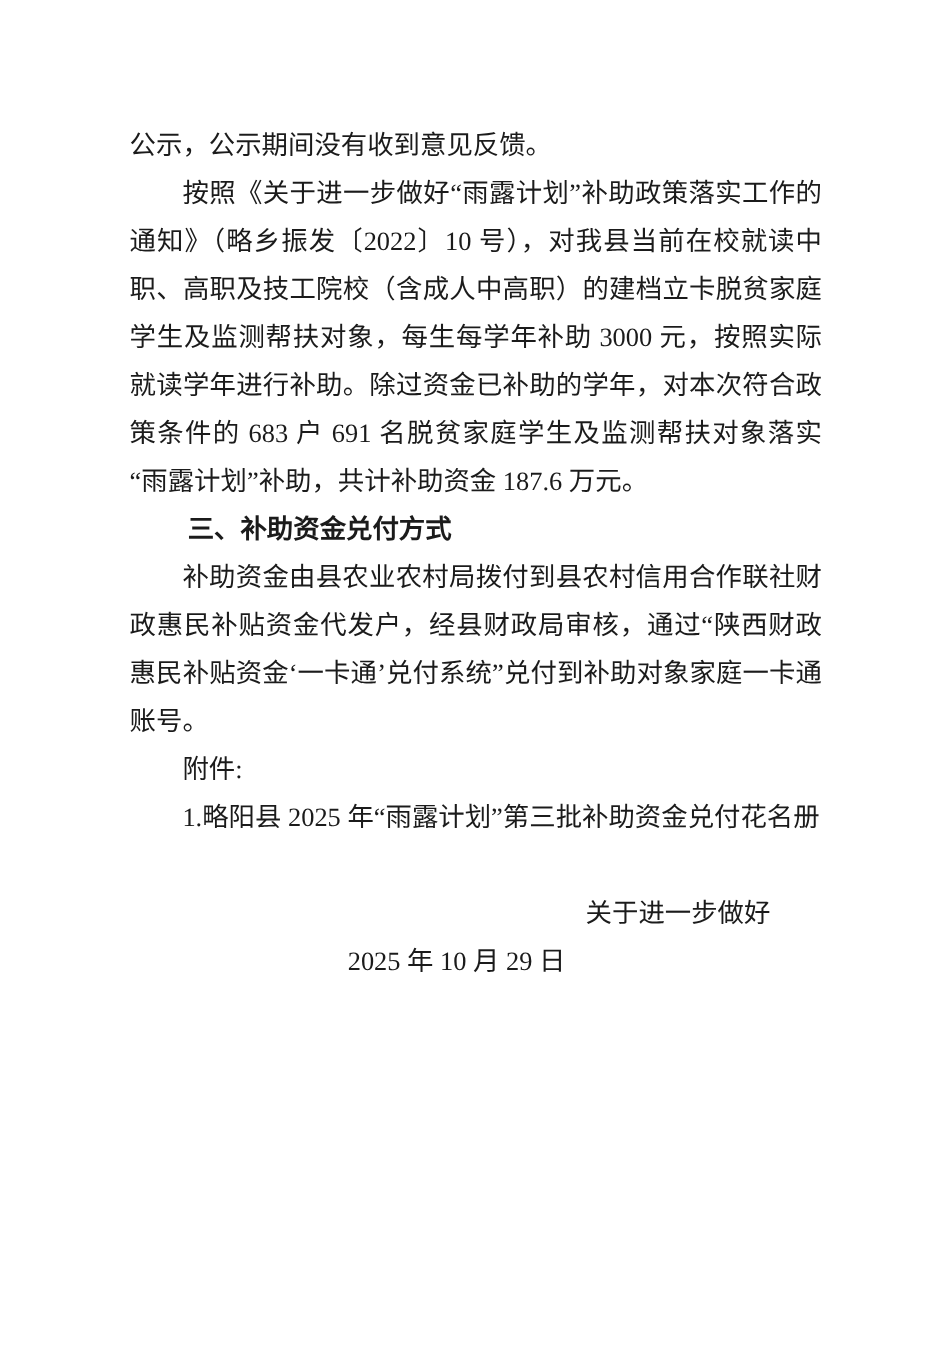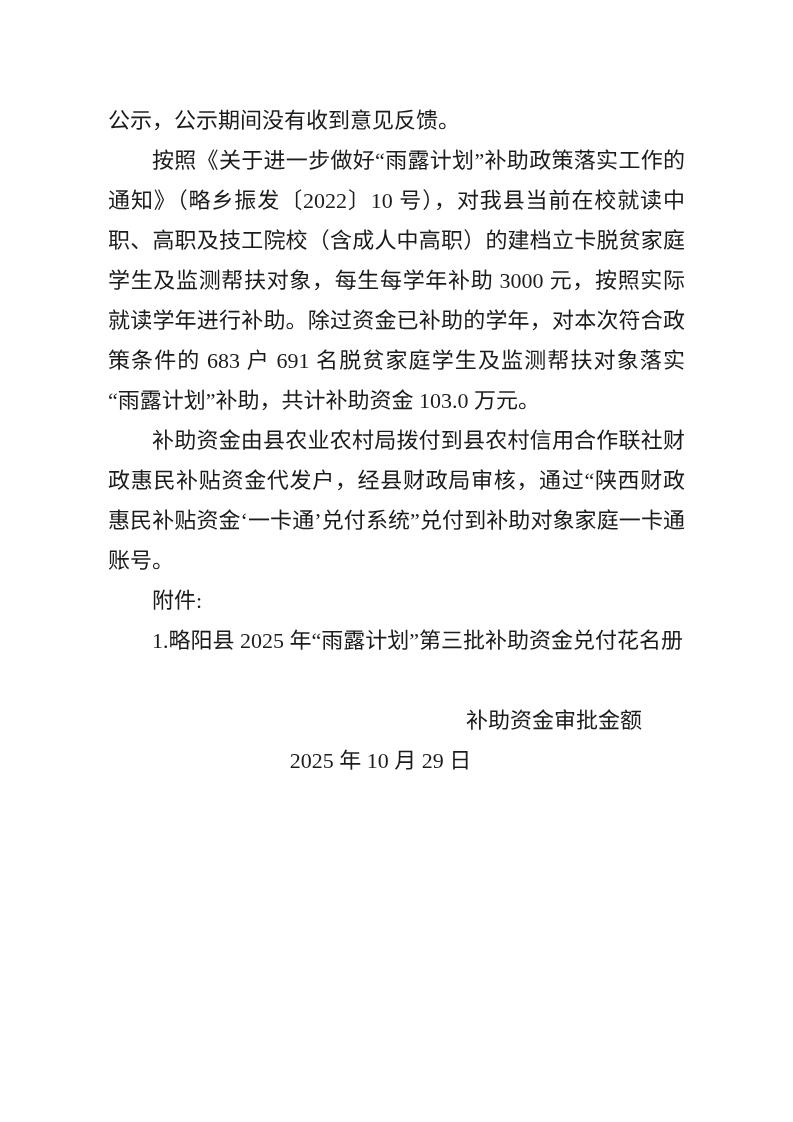--- a/index.html
+++ b/index.html
@@ -64,32 +64,33 @@
 </style>
 </head>
 <body>
 
 <div class="page">
   <div class="content">
 
     <p class="para no-indent">公示，公示期间没有收到意见反馈。</p>
 
 
-    <p class="para">按照《关于进一步做好“雨露计划”补助政策落实工作的通知》（略乡振发〔2022〕10 号），对我县当前在校就读中职、高职及技工院校（含成人中高职）的建档立卡脱贫家庭学生及监测帮扶对象，每生每学年补助 3000 元，按照实际就读学年进行补助。除过资金已补助的学年，对本次符合政策条件的 683 户 691 名脱贫家庭学生及监测帮扶对象落实“雨露计划”补助，共计补助资金 103.0 万元。</p>
+    <p class="para">按照《关于进一步做好“雨露计划”补助政策落实工作的通知》（略乡振发〔2022〕10 号），对我县当前在校就读中职、高职及技工院校（含成人中高职）的建档立卡脱贫家庭学生及监测帮扶对象，每生每学年补助 3000 元，按照实际就读学年进行补助。除过资金已补助的学年，对本次符合政策条件的 683 户 691 名脱贫家庭学生及监测帮扶对象落实“雨露计划”补助，共计补助资金 187.6 万元。</p>
 
+    <h2 class="section-heading">三、补助资金兑付方式</h2>
 
     <p class="para">补助资金由县农业农村局拨付到县农村信用合作联社财政惠民补贴资金代发户，经县财政局审核，通过“陕西财政惠民补贴资金‘一卡通’兑付系统”兑付到补助对象家庭一卡通账号。</p>
 
     <p class="para attach-label">附件:</p>
 
 
     <p class="para">1.略阳县 2025 年“雨露计划”第三批补助资金兑付花名册</p>
 
     <div class="spacer-line"></div>
 
     <div class="sig-row">
-      <span>补助资金审批金额</span>
+      <span>关于进一步做好</span>
     </div>
 
     <div class="date-row">2025 年 10 月 29 日</div>
 
   </div>
 </div>
 
 </body></html>

